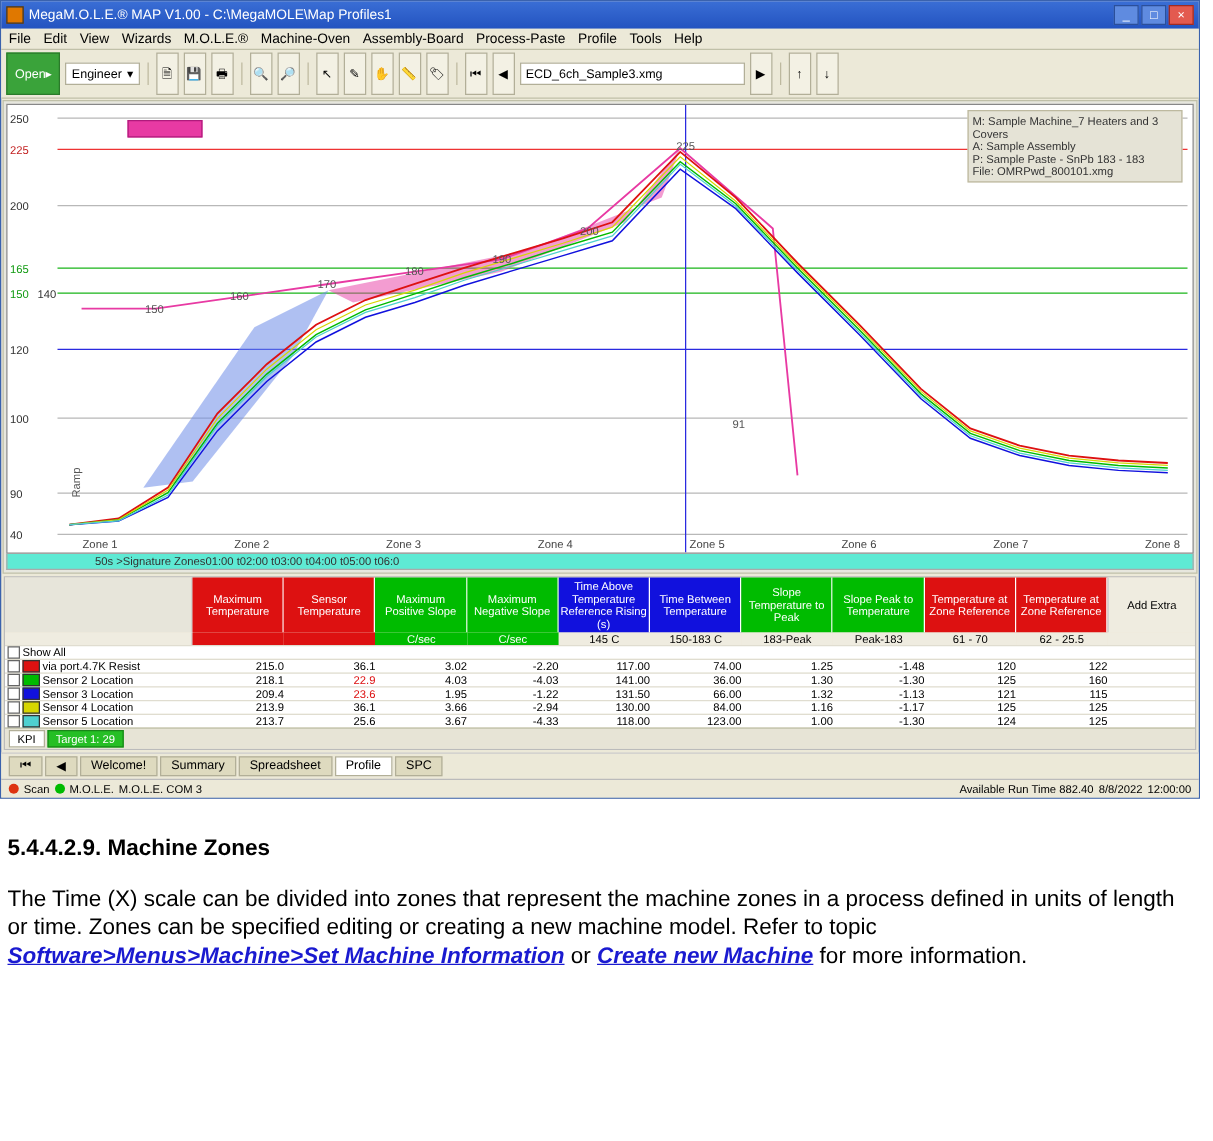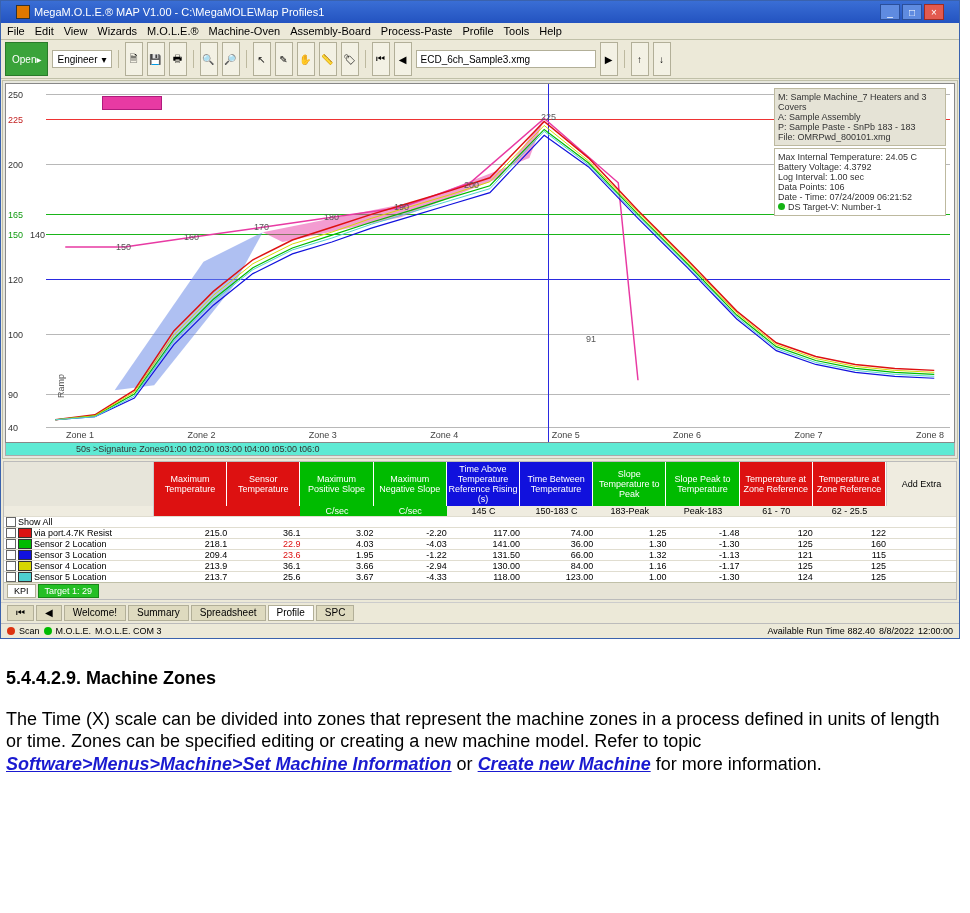--- a/index.html
+++ b/index.html
@@ -1,21 +1,21 @@
 <!DOCTYPE html>
 <html><head>
 <meta charset="utf-8">
 <style>
   * { box-sizing: border-box; margin: 0; padding: 0; }
   body { font-family: Arial, sans-serif; background: #fff; width: 970px; }
 
   
   .window { border: 1px solid #3a62ad; background: #ece9d8; width: 960px; }
   .titlebar { display:flex; align-items:center; justify-content:space-between;
-    background: linear-gradient(#3a6ed5,#2353c0); color:#fff; height:22px; padding:0 15px;
+    background: linear-gradient(#3a6ed5,#2353c0); color:#fff; height:22px; padding:0 4px;
     font-size:11px; }
   .titlebar-left { display:flex; align-items:center; gap:4px; }
   .app-icon { width:14px; height:14px; background:#e07800; border:1px solid #333; }
   .win-buttons { display:flex; gap:2px; }
   .win-btn { width:20px; height:16px; background:#5f8be0; border:1px solid #2b4f9a;
     color:#fff; font-size:10px; display:flex; align-items:center; justify-content:center; }
   .win-btn.close { background:#e35a4f; border-color:#a02b22; }
 
   .menubar { display:flex; gap:10px; padding:2px 6px; font-size:11px; color:#000;
     background:#ece9d8; border-bottom:1px solid #c0c0a8; }
@@ -238,28 +238,20 @@
         <span>Zone 8</span>
       </div>
 
       <div class="info-box">
         <div class="grey">
           <div>M: Sample Machine_7 Heaters and 3 Covers</div>
           <div>A: Sample Assembly</div>
           <div>P: Sample Paste - SnPb  183 - 183</div>
           <div>File: OMRPwd_800101.xmg</div>
         </div>
-        <div class="white">
-          <div>Max Internal Temperature:  24.05 C</div>
-          <div>Battery Voltage:  4.3792</div>
-          <div>Log Interval:  1.00 sec</div>
-          <div>Data Points:  106</div>
-          <div>Date - Time:  07/24/2009 06:21:52</div>
-          <div><span class="green-dot"></span><span>DS Target-V: Number-1</span></div>
-        </div>
       </div>
     </div>
 
     <div class="time-row">
       <span>50s &gt;Signature Zones</span>
       <span>01:00 t</span>
       <span>02:00 t</span>
       <span>03:00 t</span>
       <span>04:00 t</span>
       <span>05:00 t</span>

